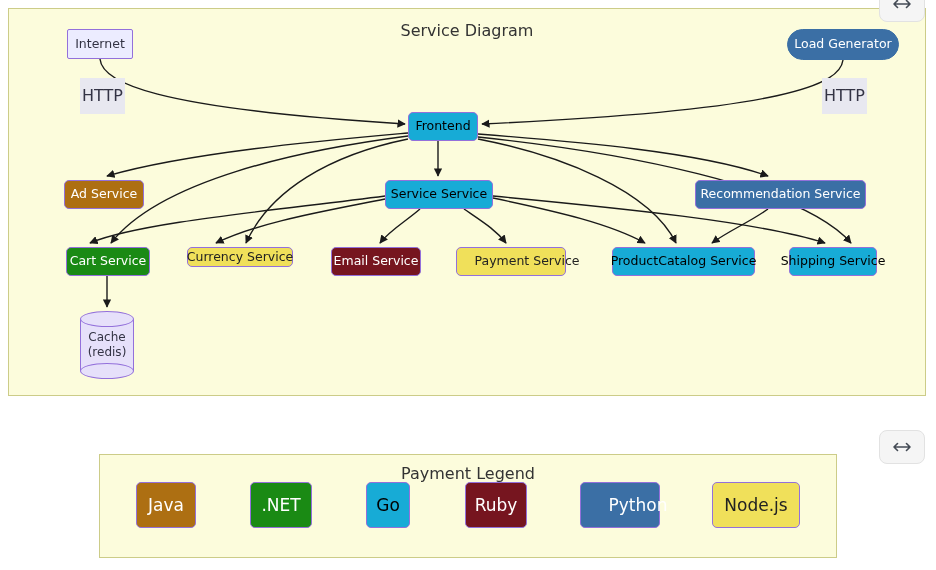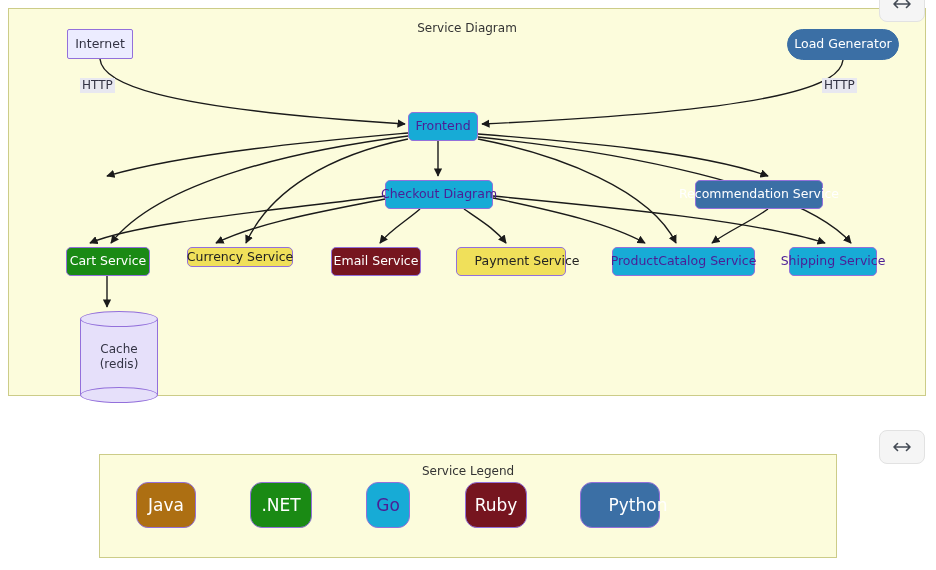--- a/index.html
+++ b/index.html
@@ -40,21 +40,21 @@
     top: 454px;
     width: 738px;
     height: 104px;
   }
 
   .panel-title {
     position: absolute;
     left: 0;
     right: 0;
     text-align: center;
-    font-size: 12px;
+    font-size: 16px;
     color: #333333;
   }
 
   #diagram-title { top: 12px; }
   #legend-title  { top: 9px; }
 
   
   #edge-layer {
     position: absolute;
     left: 0;
@@ -82,32 +82,32 @@
     border: 1px solid #9370DB;
     line-height: 1;
   }
 
   .node.rect-plain { border-radius: 2px; }
   .node.pill       { border-radius: 999px; }
 
   
   .c-java   { background: #AD6F12; color: #ffffff; }
   .c-dotnet { background: #1A8A14; color: #ffffff; }
-  .c-go     { background: #17ABD6; color: #4c1d95; }
+  .c-go     { background: #17ABD6; color: #000000; }
   .c-ruby   { background: #76151F; color: #ffffff; }
   .c-python { background: #3B6FA5; color: #ffffff; }
   .c-node   { background: #F0E05A; color: #222222; }
   .c-ext    { background: #ECECFF; color: #333344; }
 
   
   #node-cache {
     position: absolute;
     border: none;
     background: transparent;
-    padding: 12px;
+    padding: 0;
   }
   .cyl-body {
     position: absolute;
     left: 0;
     top: 8px;
     width: 100%;
     height: calc(100% - 16px);
     background: #E6E0FA;
     border-left: 1px solid #9370DB;
     border-right: 1px solid #9370DB;
@@ -132,36 +132,36 @@
     text-align: center;
     font-size: 12px;
     color: #333344;
     line-height: 1.25;
     z-index: 3;
   }
 
   
   .edge-label {
     position: absolute;
-    font-size: 12px;
+    font-size: 16px;
     color: #333344;
     background: #E8E8F0;
-    padding: 1px 2px;
+    padding: 9px 2px;
     line-height: 1.1;
     white-space: nowrap;
   }
 
   
   .legend-chip {
     position: absolute;
     box-sizing: border-box;
     display: flex;
     align-items: center;
     justify-content: center;
-    border-radius: 12px;
+    border-radius: 5px;
     border: 1px solid #9370DB;
     font-size: 17px;
     white-space: nowrap;
   }
 
   
   .resize-handle {
     position: absolute;
     box-sizing: border-box;
     background: #F5F5F5;
@@ -232,26 +232,29 @@
   </div>
 
   <div class="node pill c-python" id="node-loadgenerator" style="left:787px;top:29px;width:112px;height:31px;border-color:#3B6FA5;">
     <span>Load Generator</span>
   </div>
 
   <div class="node c-go" id="node-frontend" style="left:408px;top:112px;width:70px;height:29px;">
     <span>Frontend</span>
   </div>
 
+  <div class="node c-java" id="node-adservice" style="left:64px;top:180px;width:80px;height:29px;">
+    <span>Ad Service</span>
+  </div>
 
   <div class="node c-go" id="node-checkoutservice" style="left:385px;top:180px;width:108px;height:29px;">
-    <span>Checkout Diagram</span>
-  </div>
-
-  <div class="node c-python" id="node-recommendation" style="left:695px;top:180px;width:128px;height:29px;">
+    <span>Service Service</span>
+  </div>
+
+  <div class="node c-python" id="node-recommendation" style="left:695px;top:180px;width:171px;height:29px;">
     <span>Recommendation Service</span>
   </div>
 
   <div class="node c-dotnet" id="node-cartservice" style="left:66px;top:247px;width:84px;height:29px;">
     <span>Cart Service</span>
   </div>
 
   <div class="node c-node" id="node-currencyservice" style="left:187px;top:247px;width:106px;height:20px;">
     <span>Currency Service</span>
   </div>
@@ -279,37 +282,40 @@
     <div class="cyl-label">
       <div>Cache</div>
       <div>(redis)</div>
     </div>
   </div>
 
   <div class="edge-label" style="left:80px;top:78px;">HTTP</div>
   <div class="edge-label" style="left:822px;top:78px;">HTTP</div>
 
   <div class="panel" id="legend-panel">
-    <div class="panel-title" id="legend-title">Service Legend</div>
+    <div class="panel-title" id="legend-title">Payment Legend</div>
   </div>
 
   <div class="legend-chip c-java" style="left:136px;top:482px;width:60px;height:46px;">
     <span>Java</span>
   </div>
   <div class="legend-chip c-dotnet" style="left:250px;top:482px;width:62px;height:46px;">
     <span>.NET</span>
   </div>
   <div class="legend-chip c-go" style="left:366px;top:482px;width:44px;height:46px;">
     <span>Go</span>
   </div>
   <div class="legend-chip c-ruby" style="left:465px;top:482px;width:62px;height:46px;">
     <span>Ruby</span>
   </div>
   <div class="legend-chip c-python" style="left:580px;top:482px;width:80px;height:46px;padding-left:36px;">
     <span>Python</span>
+  </div>
+  <div class="legend-chip c-node" style="left:712px;top:482px;width:88px;height:46px;">
+    <span>Node.js</span>
   </div>
 
   <div class="resize-handle" id="resize-top">
     <span>
       <svg width="18" height="14" viewBox="0 0 18 14" aria-hidden="true">
         <path d="M1 7 H17 M4.5 3.5 L1 7 L4.5 10.5 M13.5 3.5 L17 7 L13.5 10.5" fill="none" stroke="#444B55" stroke-width="1.6" stroke-linecap="round" stroke-linejoin="round"></path>
       </svg>
     </span>
   </div>
 

